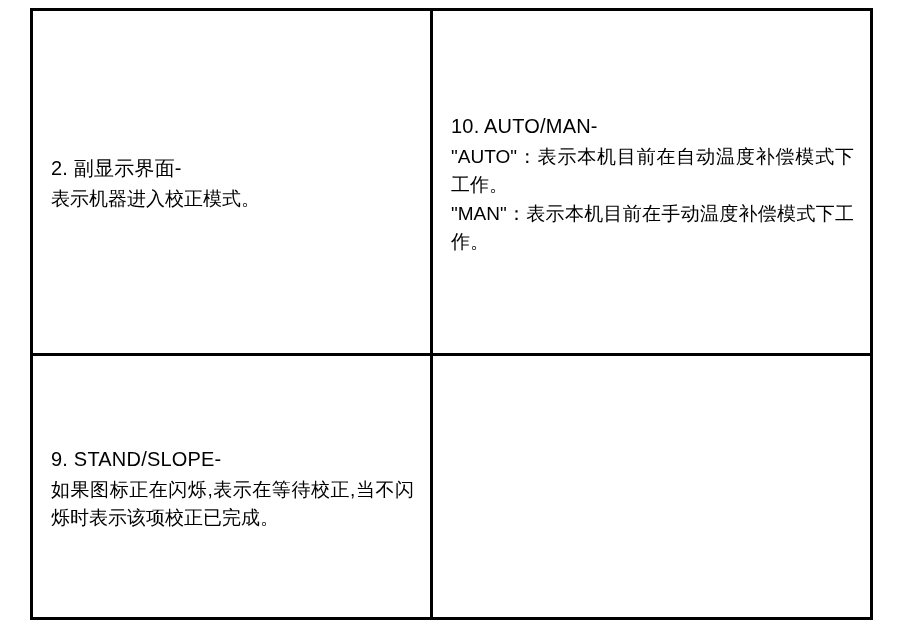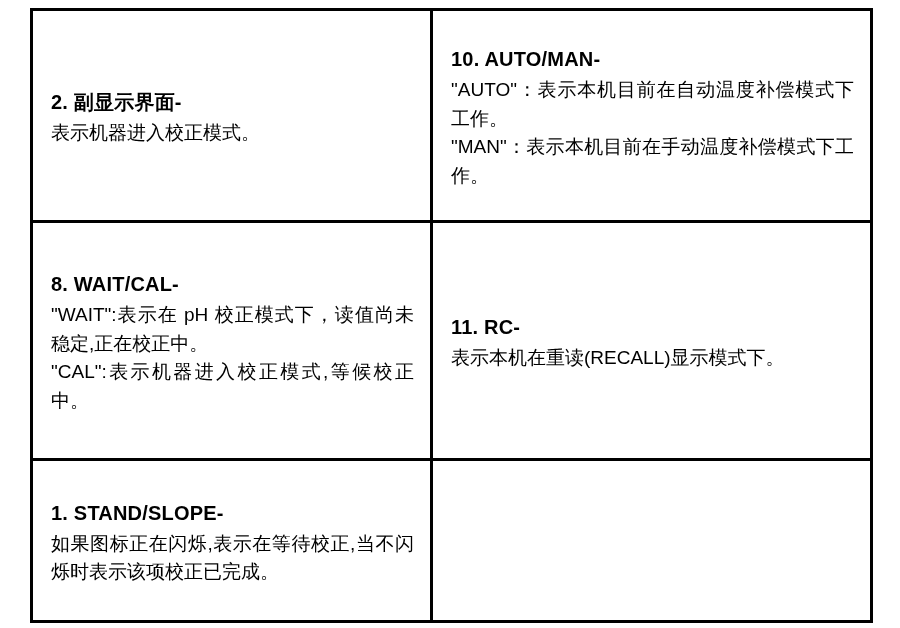--- a/index.html
+++ b/index.html
@@ -31,21 +31,21 @@
     vertical-align: middle;
     padding: 10px 16px 10px 18px;
     box-sizing: border-box;
   }
   td.col-left { width: 400px; }
   td.col-right { width: 440px; }
   .cell-inner {
     display: block;
   }
   .heading {
-    font-weight: bold;
+    font-weight: normal;
     font-size: 20px;
     line-height: 1.45;
     margin: 4px 0 2px 0;
     letter-spacing: 0.2px;
   }
   .body-line {
     font-size: 19px;
     line-height: 1.5;
     margin: 0;
     text-align: justify;
@@ -70,39 +70,24 @@
           </div>
         </td>
         <td class="col-right">
           <div class="cell-inner">
             <p class="heading">10. AUTO/MAN-</p>
             <p class="body-line">"AUTO"：表示本机目前在自动温度补偿模式下工作。</p>
             <p class="body-line">"MAN"：表示本机目前在手动温度补偿模式下工作。</p>
           </div>
         </td>
       </tr>
-      <tr class="row-2">
-        <td class="col-left">
-          <div class="cell-inner">
-            <p class="heading">8. WAIT/CAL-</p>
-            <p class="body-line">"WAIT":表示在 pH 校正模式下，读值尚未稳定,正在校正中。</p>
-            <p class="body-line">"CAL":表示机器进入校正模式,等候校正中。</p>
-          </div>
-        </td>
-        <td class="col-right">
-          <div class="cell-inner">
-            <p class="heading">11. RC-</p>
-            <p class="body-line">表示本机在重读(RECALL)显示模式下。</p>
-          </div>
-        </td>
-      </tr>
       <tr class="row-3">
         <td class="col-left">
           <div class="cell-inner">
-            <p class="heading">1. STAND/SLOPE-</p>
+            <p class="heading">9. STAND/SLOPE-</p>
             <p class="body-line">如果图标正在闪烁,表示在等待校正,当不闪烁时表示该项校正已完成。</p>
           </div>
         </td>
         <td class="col-right empty-cell">
           <div class="cell-inner"></div>
         </td>
       </tr>
     </tbody>
   </table>
 </div>

